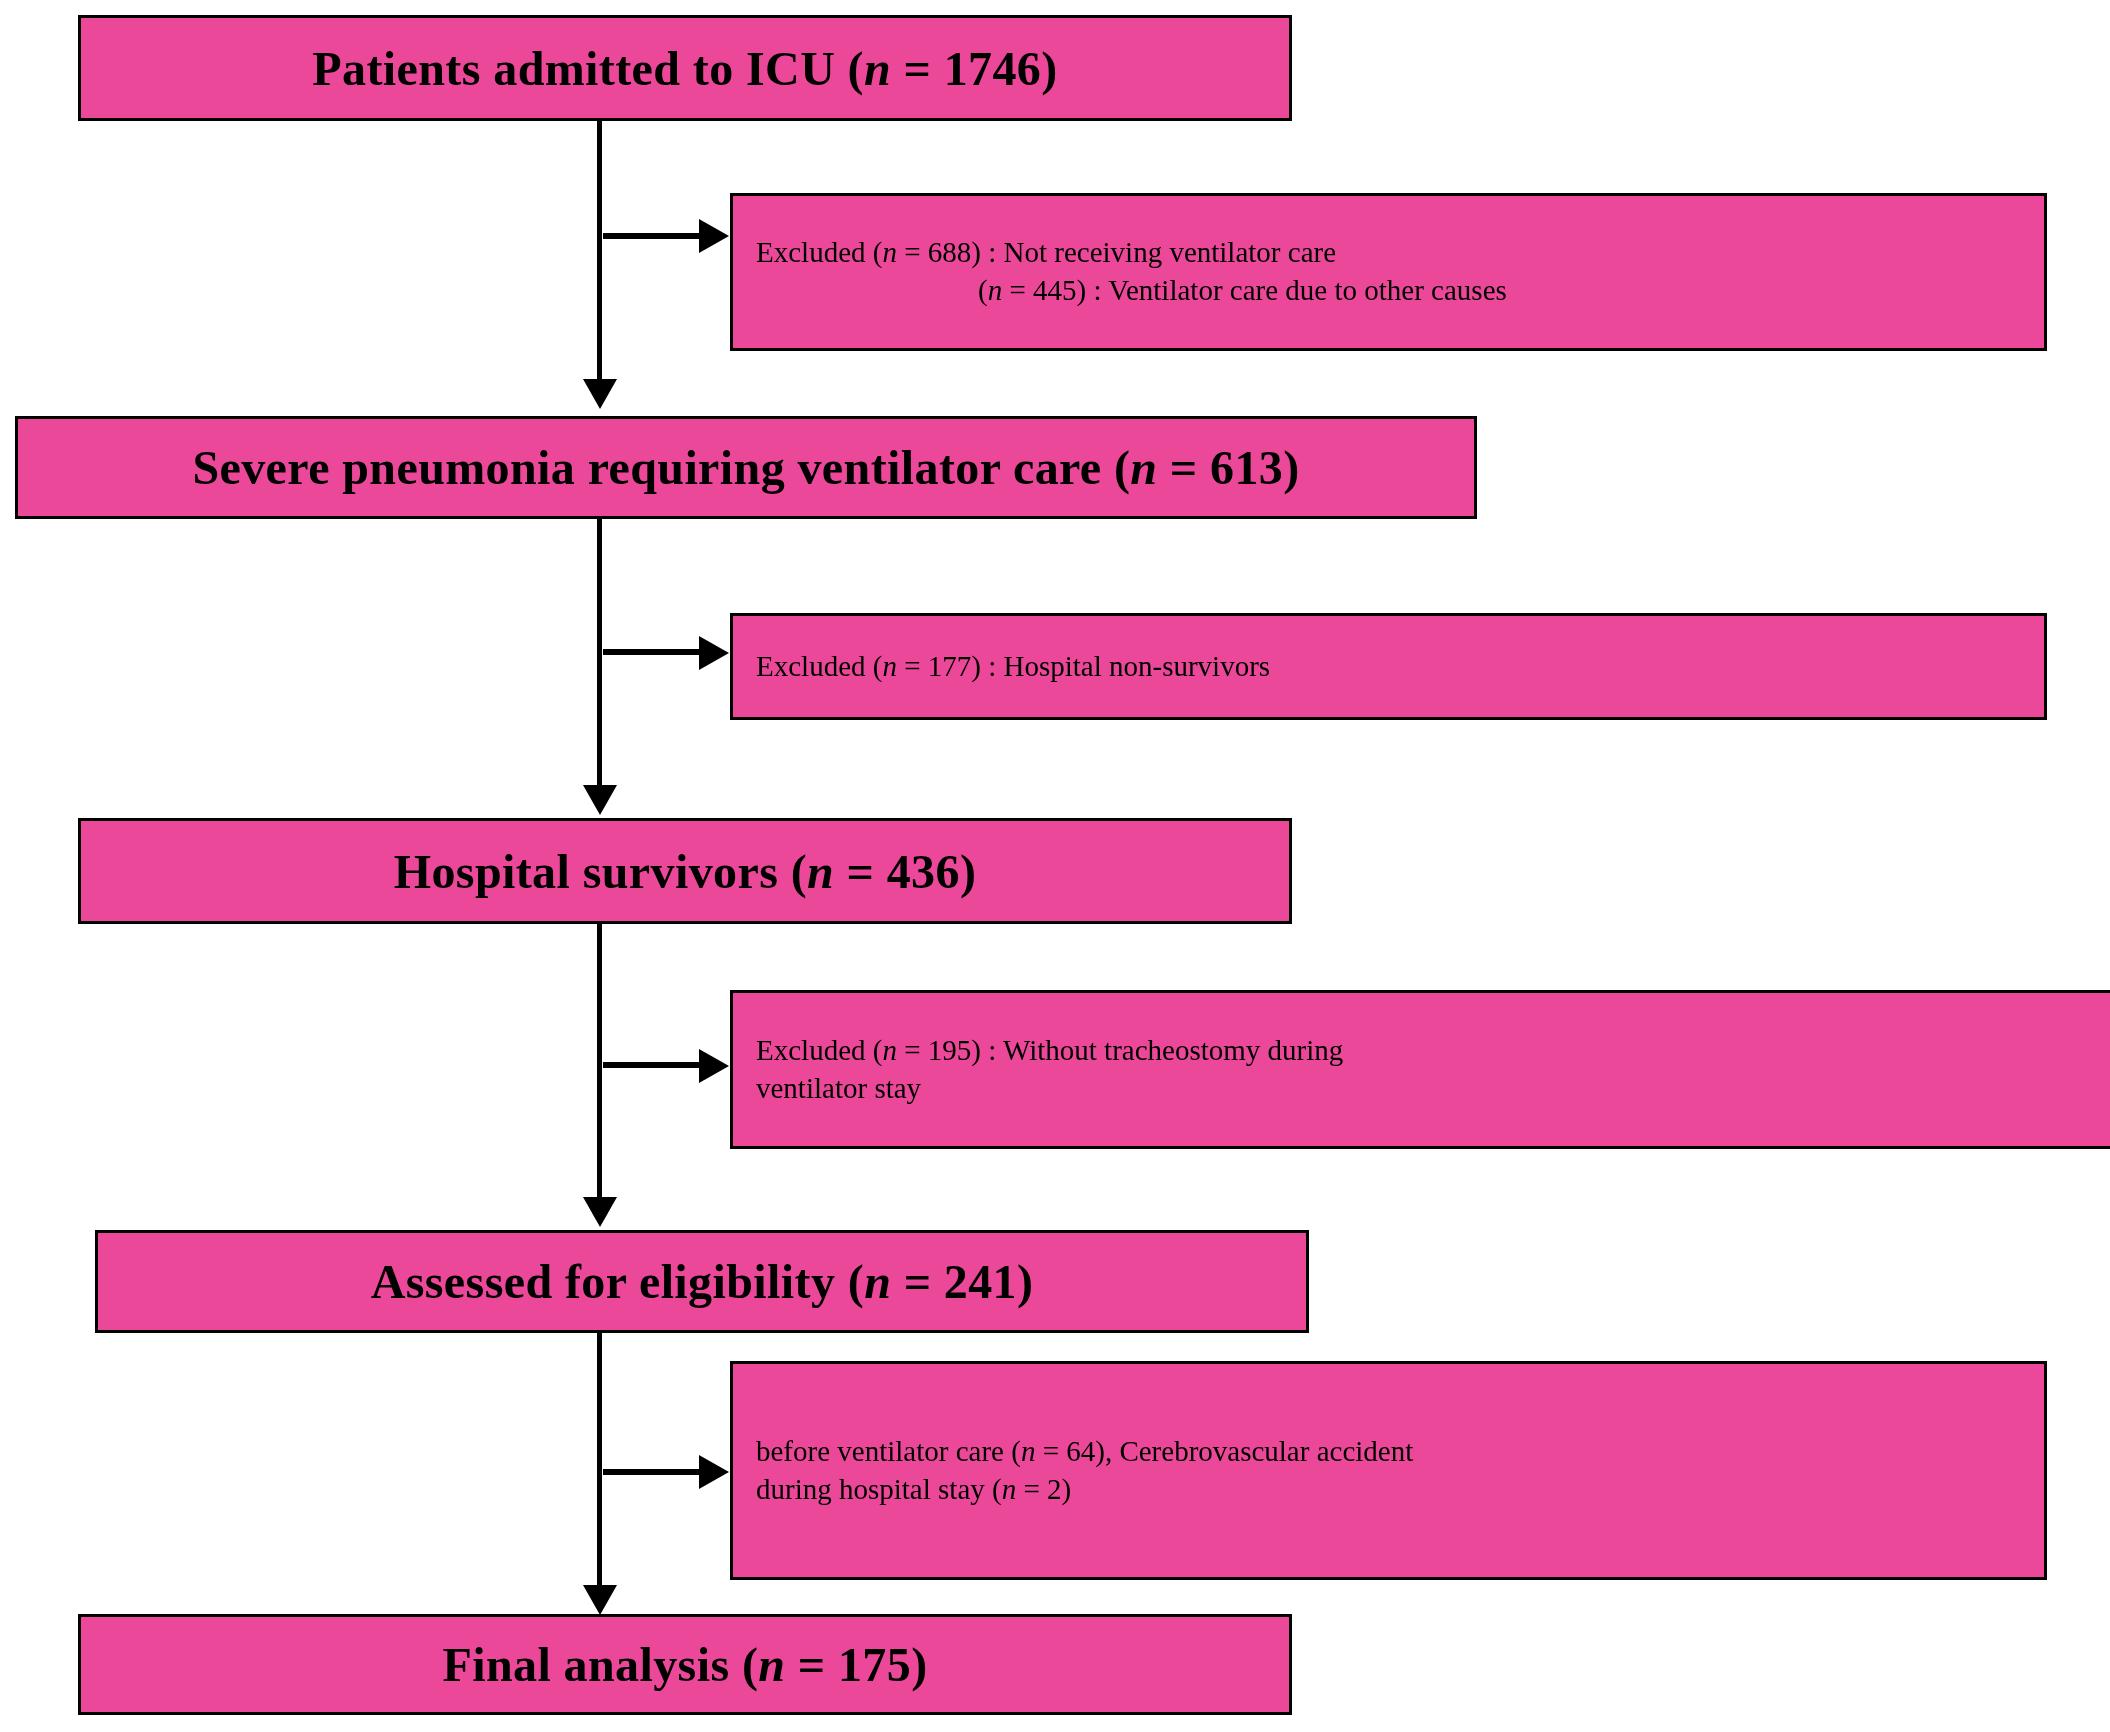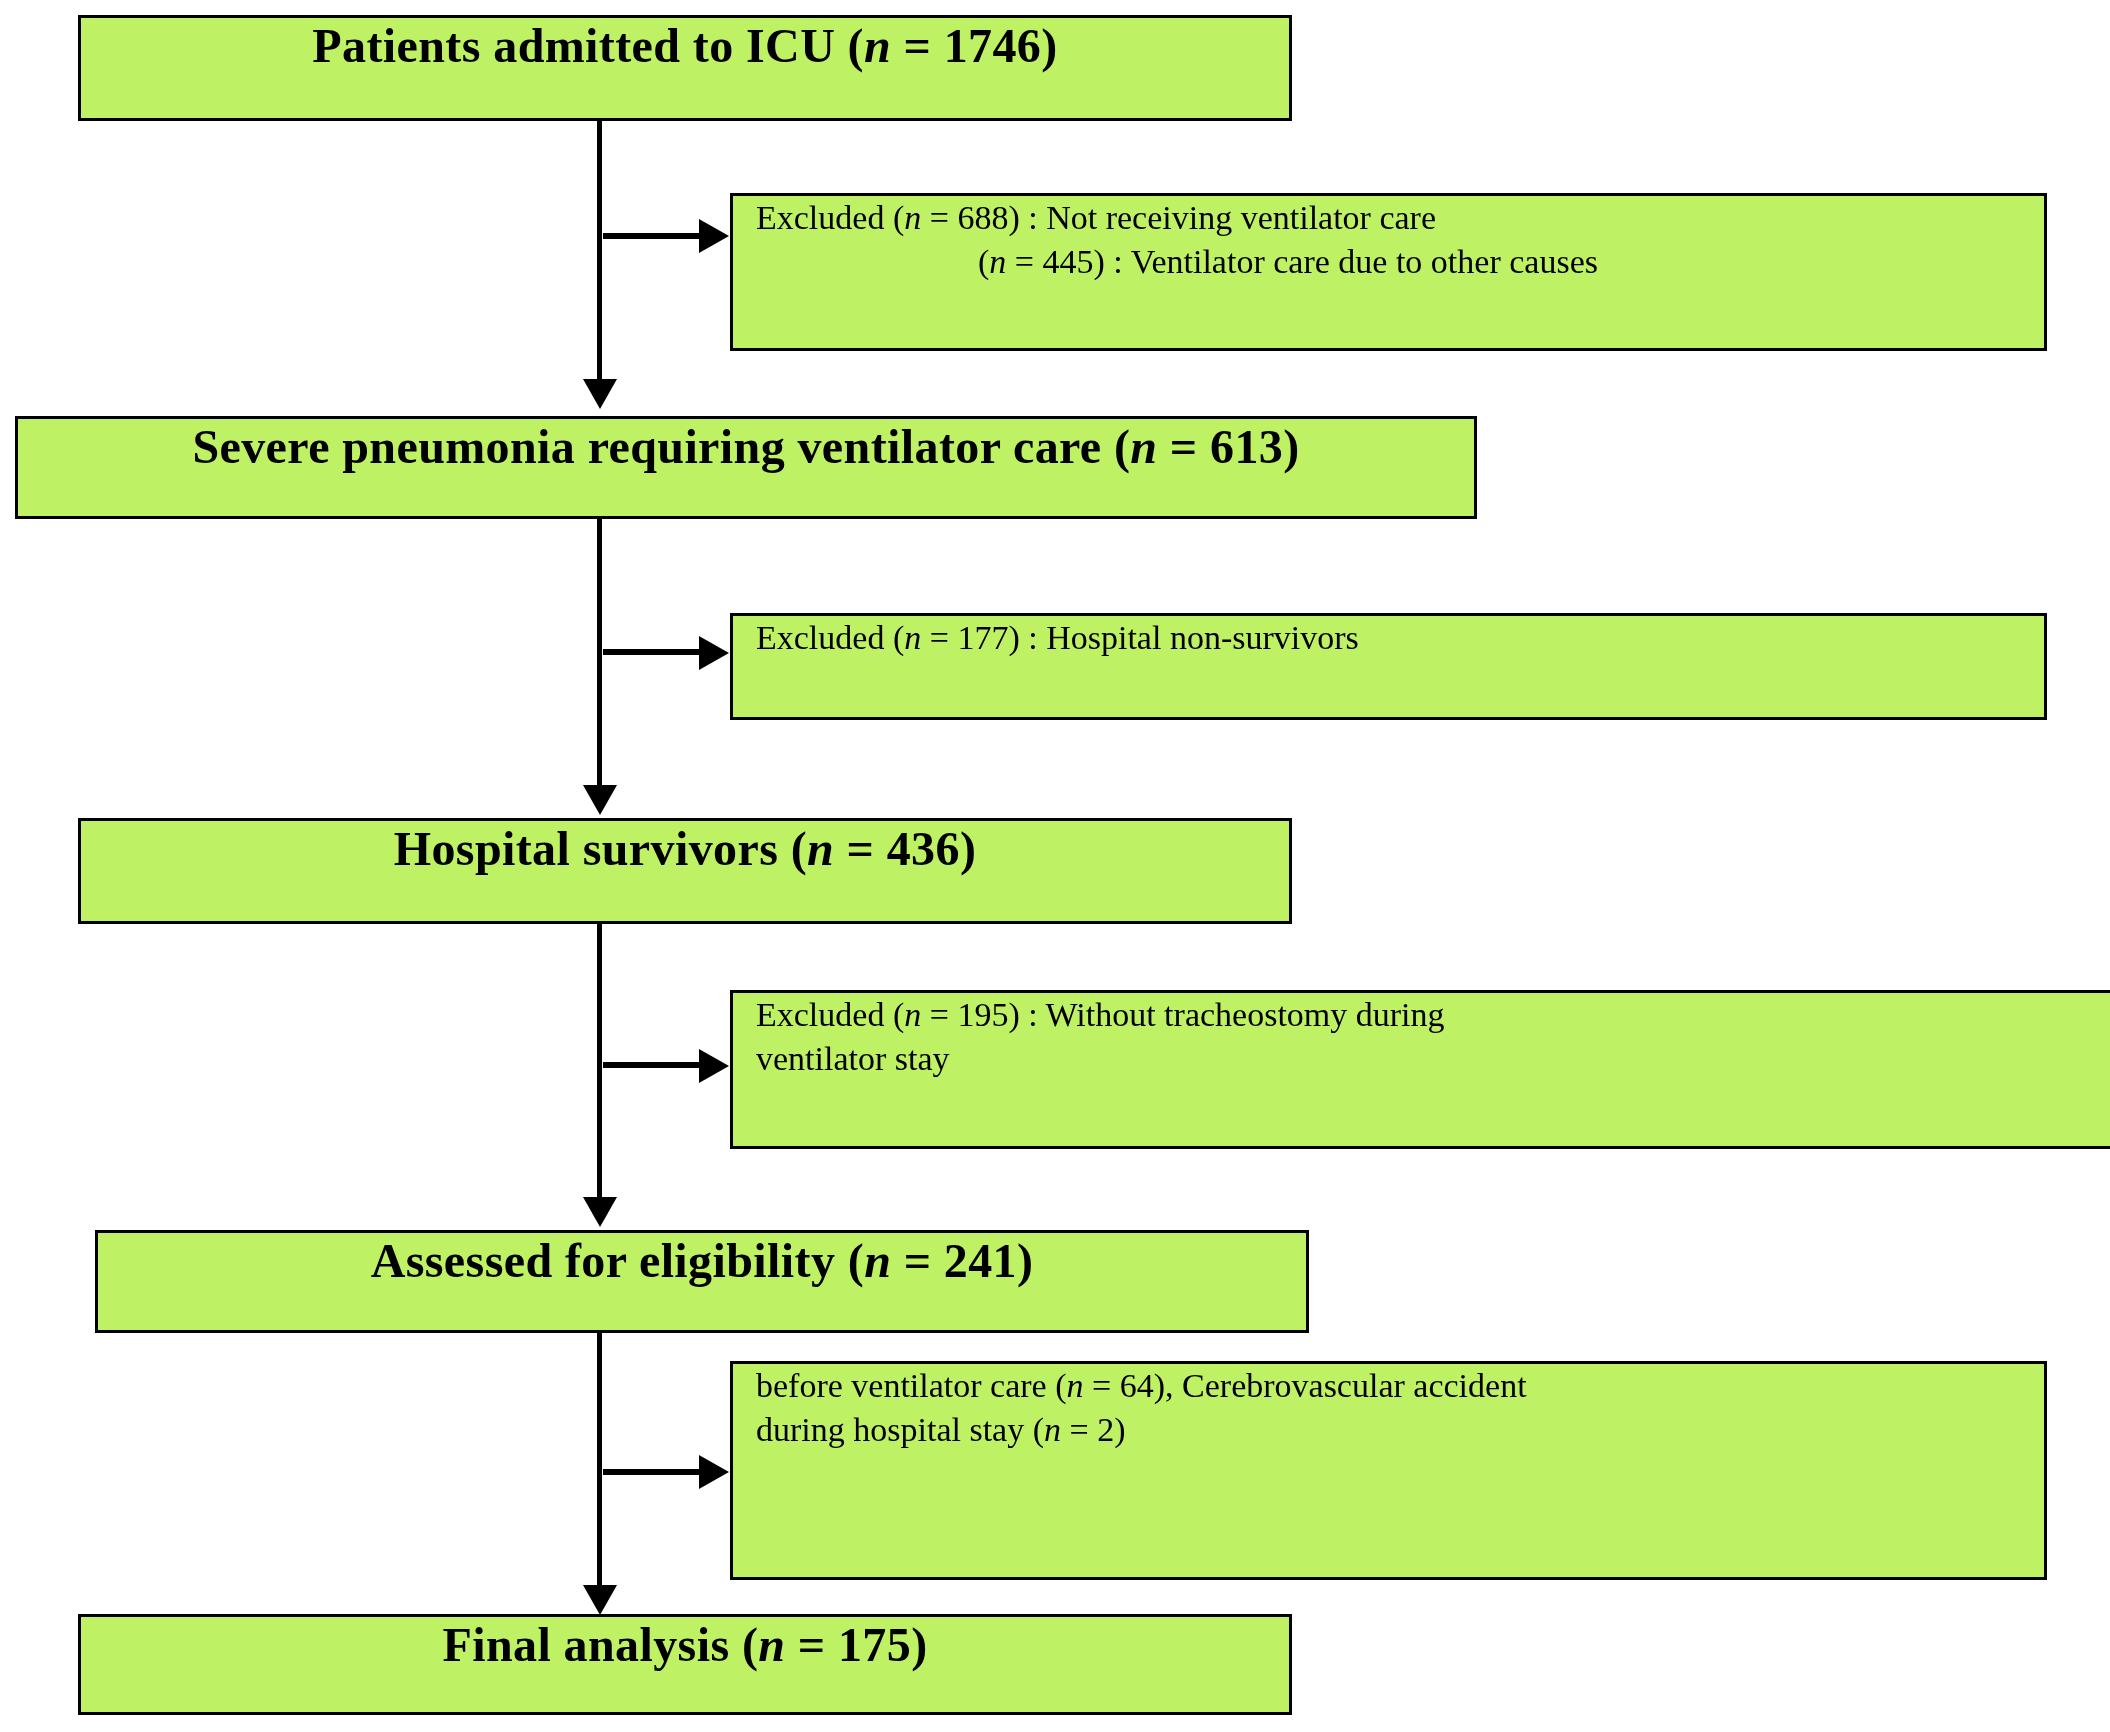--- a/index.html
+++ b/index.html
@@ -13,36 +13,36 @@
     height: 1733px;
     background: #ffffff;
     font-family: "Liberation Serif", "DejaVu Serif", serif;
     color: #000000;
     overflow: hidden;
   }
   .node {
     position: absolute;
     box-sizing: border-box;
     border: 3.6px solid #000000;
-    background: #bef264;
+    background: #ec4899;
     display: flex;
-    align-items: flex-start;
+    align-items: center;
   }
   .node.main {
     justify-content: center;
     text-align: center;
     font-weight: bold;
     font-size: 48px;
     letter-spacing: 0.4px;
   }
   .node.excl {
     justify-content: flex-start;
     text-align: left;
     font-weight: normal;
-    font-size: 34px;
+    font-size: 29px;
     padding-left: 23px;
     padding-right: 12.5px;
   }
   .node.excl .lines {
     width: 100%;
   }
   .node.excl .line {
     display: block;
     line-height: 1.30;
     white-space: nowrap;

